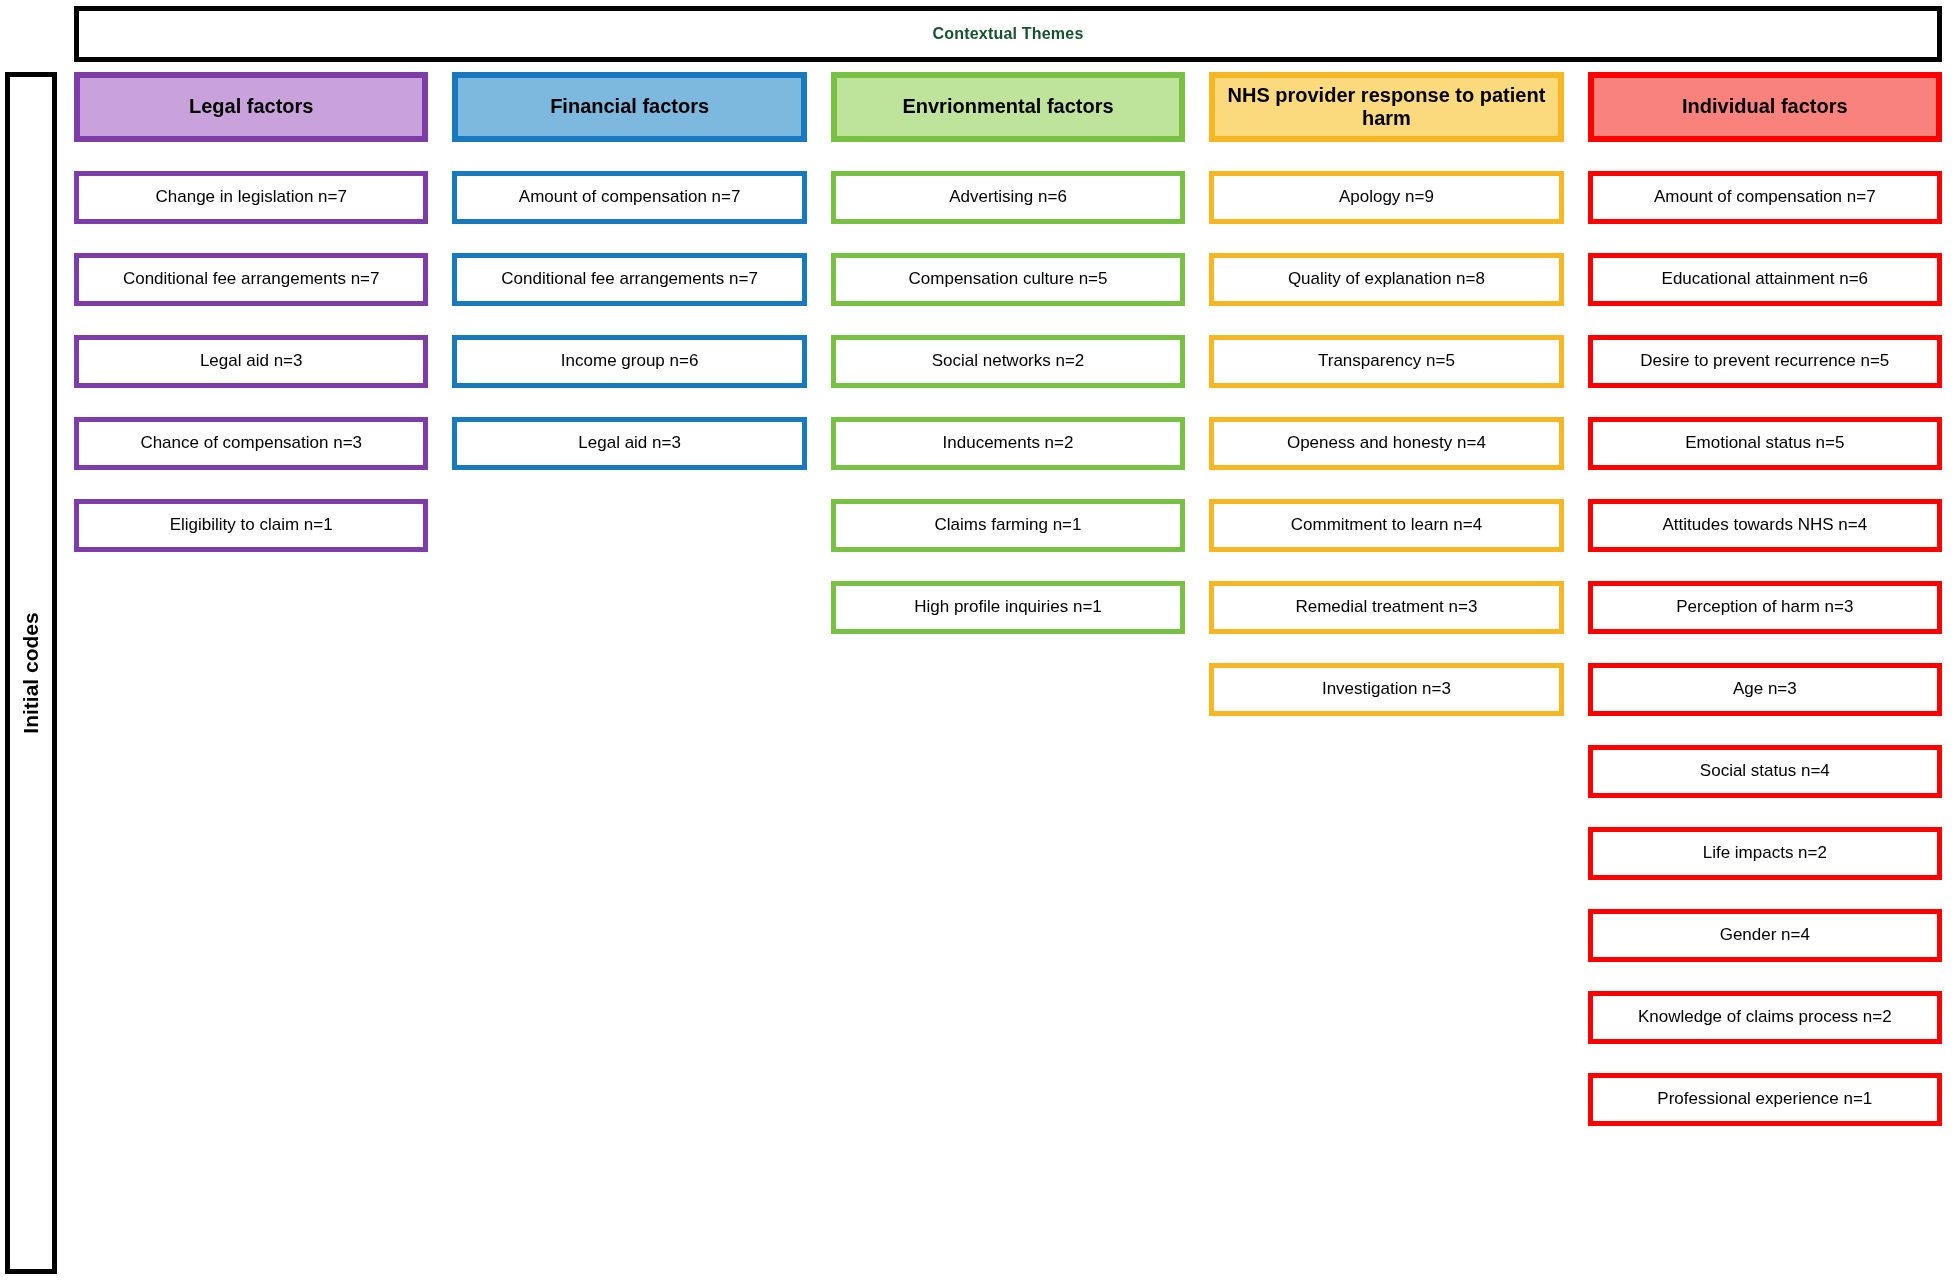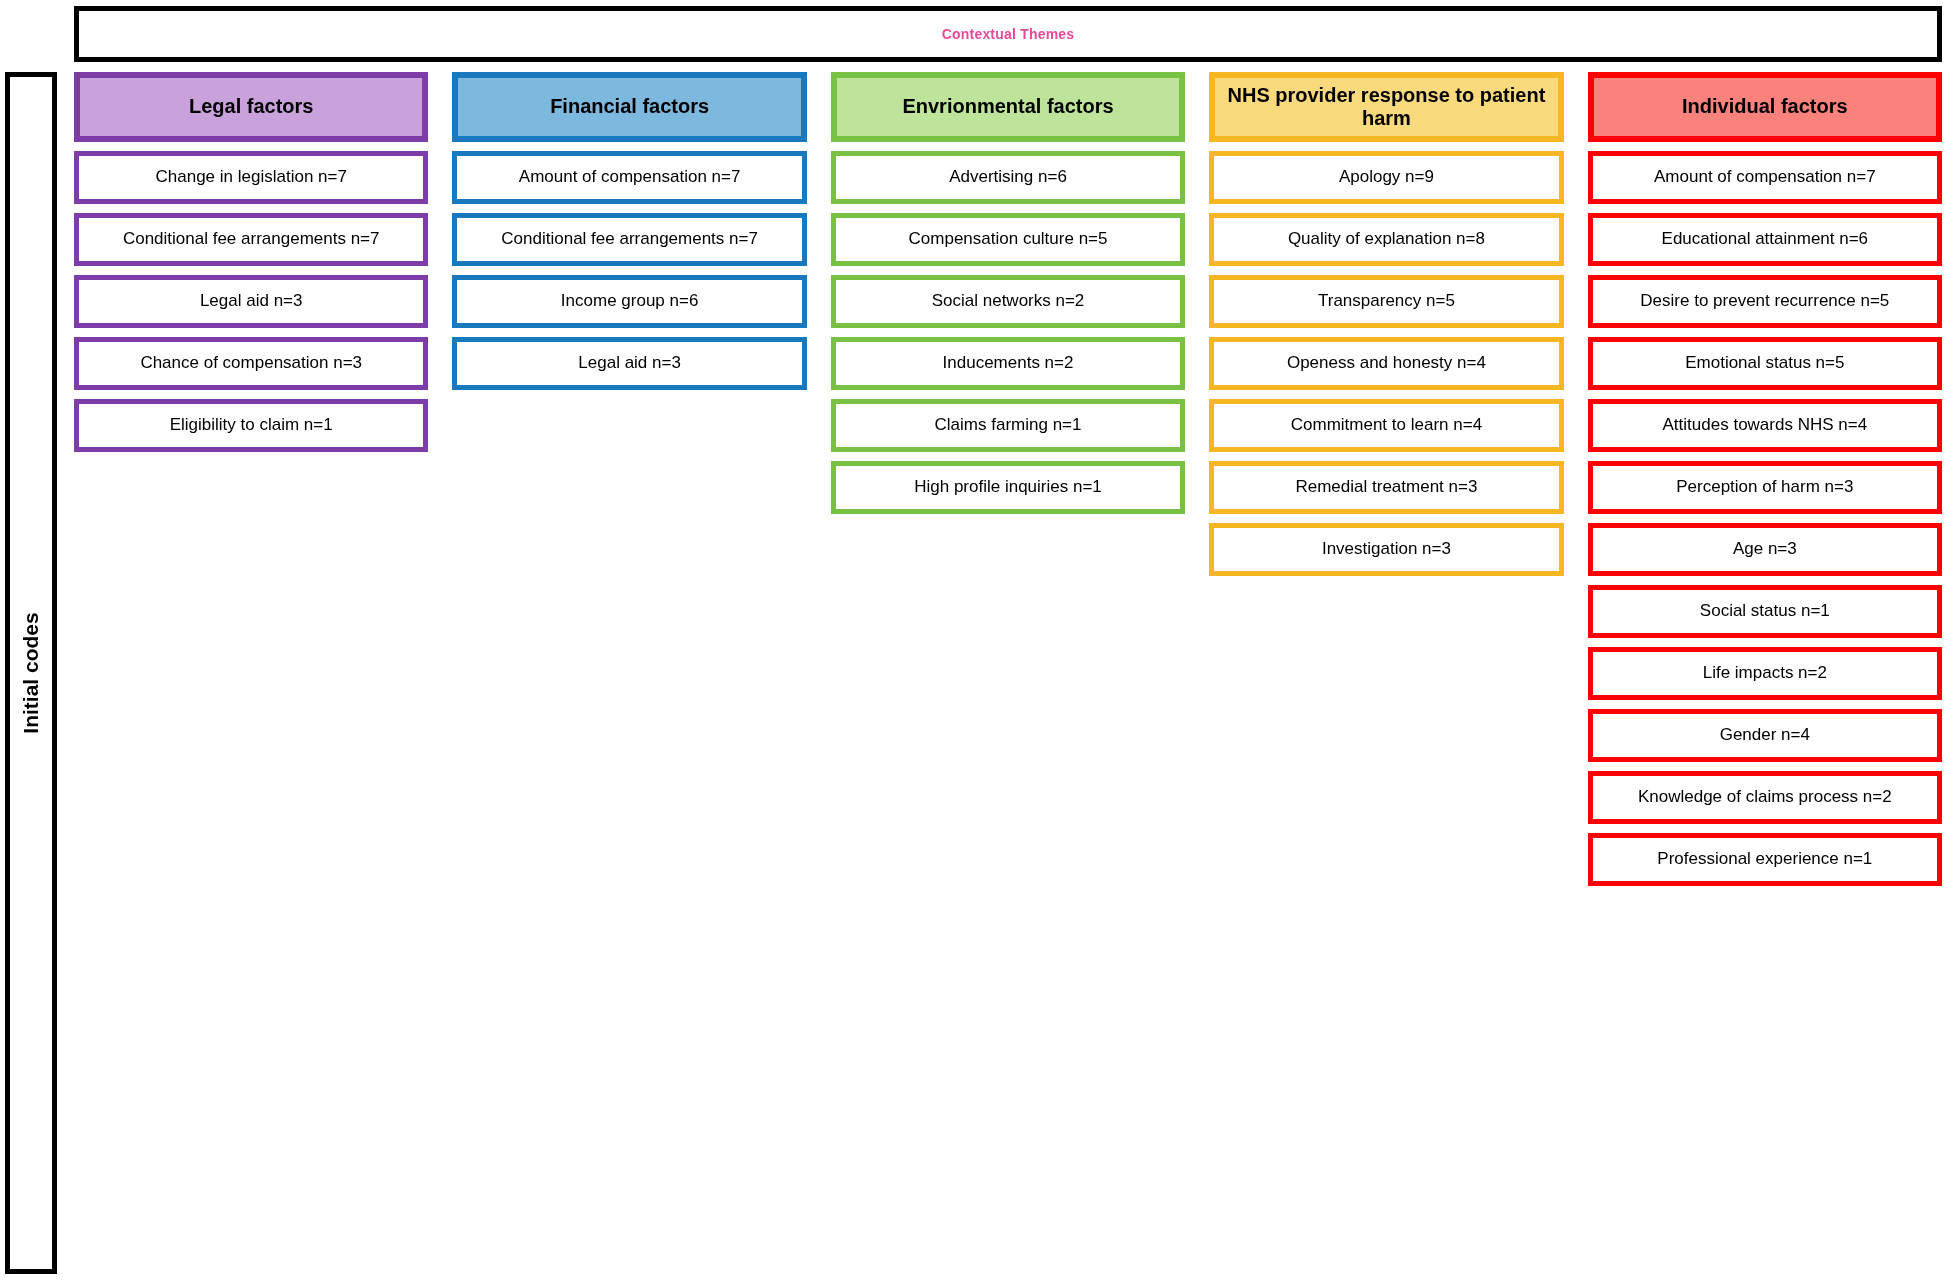--- a/index.html
+++ b/index.html
@@ -24,23 +24,23 @@
     top: 6px;
     width: 1868px;
     height: 56px;
     border: 5px solid #000000;
     background: #ffffff;
     display: flex;
     align-items: center;
     justify-content: center;
   }
   .banner-title {
-    font-size: 14px;
+    font-size: 16px;
     font-weight: bold;
-    color: #ec4899;
+    color: #14532d;
     letter-spacing: .2px;
   }
 
   
   .rail {
     position: absolute;
     left: 5px;
     top: 72px;
     width: 52px;
     height: 1202px;
@@ -106,21 +106,21 @@
   }
   .code-label {
     font-size: 17px;
     color: #000000;
     line-height: 1.1;
     white-space: nowrap;
   }
 
   
   .themed-header { border-color: var(--stroke); background: var(--fill); }
-  .themed-box    { border-color: var(--stroke); }
+  .themed-box    { border-color: var(--stroke); margin-top: 20px; }
 </style>
 </head>
 <body>
 
 <div id="page">
 
   <div class="banner">
     <span class="banner-title">Contextual Themes</span>
   </div>
 
@@ -234,21 +234,21 @@
         <div class="code-box themed-box" style="--stroke: #FF0000;">
           <span class="code-label">Attitudes towards NHS n=4</span>
         </div>
         <div class="code-box themed-box" style="--stroke: #FF0000;">
           <span class="code-label">Perception of harm n=3</span>
         </div>
         <div class="code-box themed-box" style="--stroke: #FF0000;">
           <span class="code-label">Age n=3</span>
         </div>
         <div class="code-box themed-box" style="--stroke: #FF0000;">
-          <span class="code-label">Social status n=1</span>
+          <span class="code-label">Social status n=4</span>
         </div>
         <div class="code-box themed-box" style="--stroke: #FF0000;">
           <span class="code-label">Life impacts n=2</span>
         </div>
         <div class="code-box themed-box" style="--stroke: #FF0000;">
           <span class="code-label">Gender n=4</span>
         </div>
         <div class="code-box themed-box" style="--stroke: #FF0000;">
           <span class="code-label">Knowledge of claims process n=2</span>
         </div>

